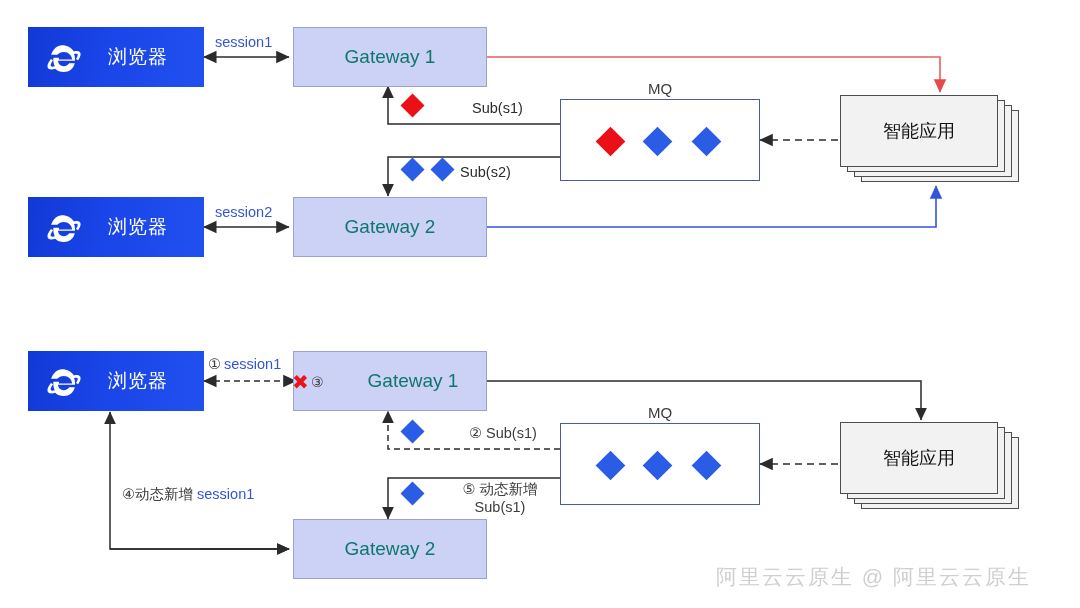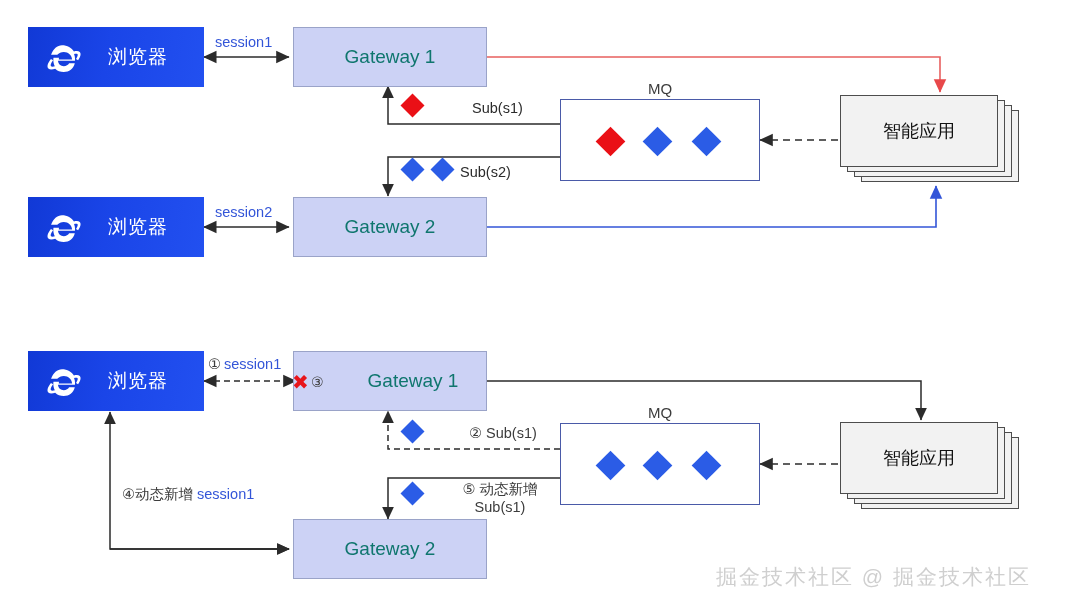--- a/index.html
+++ b/index.html
@@ -289,15 +289,15 @@
   <div class="abs app-layer" style="left:854px;top:432px;width:158px;height:72px;"></div>
   <div class="abs app-layer" style="left:847px;top:427px;width:158px;height:72px;"></div>
   <div class="abs app-top" style="left:840px;top:422px;width:158px;height:72px;">
     <span>智能应用</span>
   </div>
 
   <div class="abs gateway" style="left:293px;top:519px;width:194px;height:60px;">
     <span>Gateway 2</span>
   </div>
 
-  <div class="abs watermark" style="left:716px;top:563px;">掘金技术社区 @ 掘金技术社区</div>
+  <div class="abs watermark" style="left:716px;top:563px;">阿里云云原生 @ 阿里云云原生</div>
 
 </div>
 
 </body></html>

